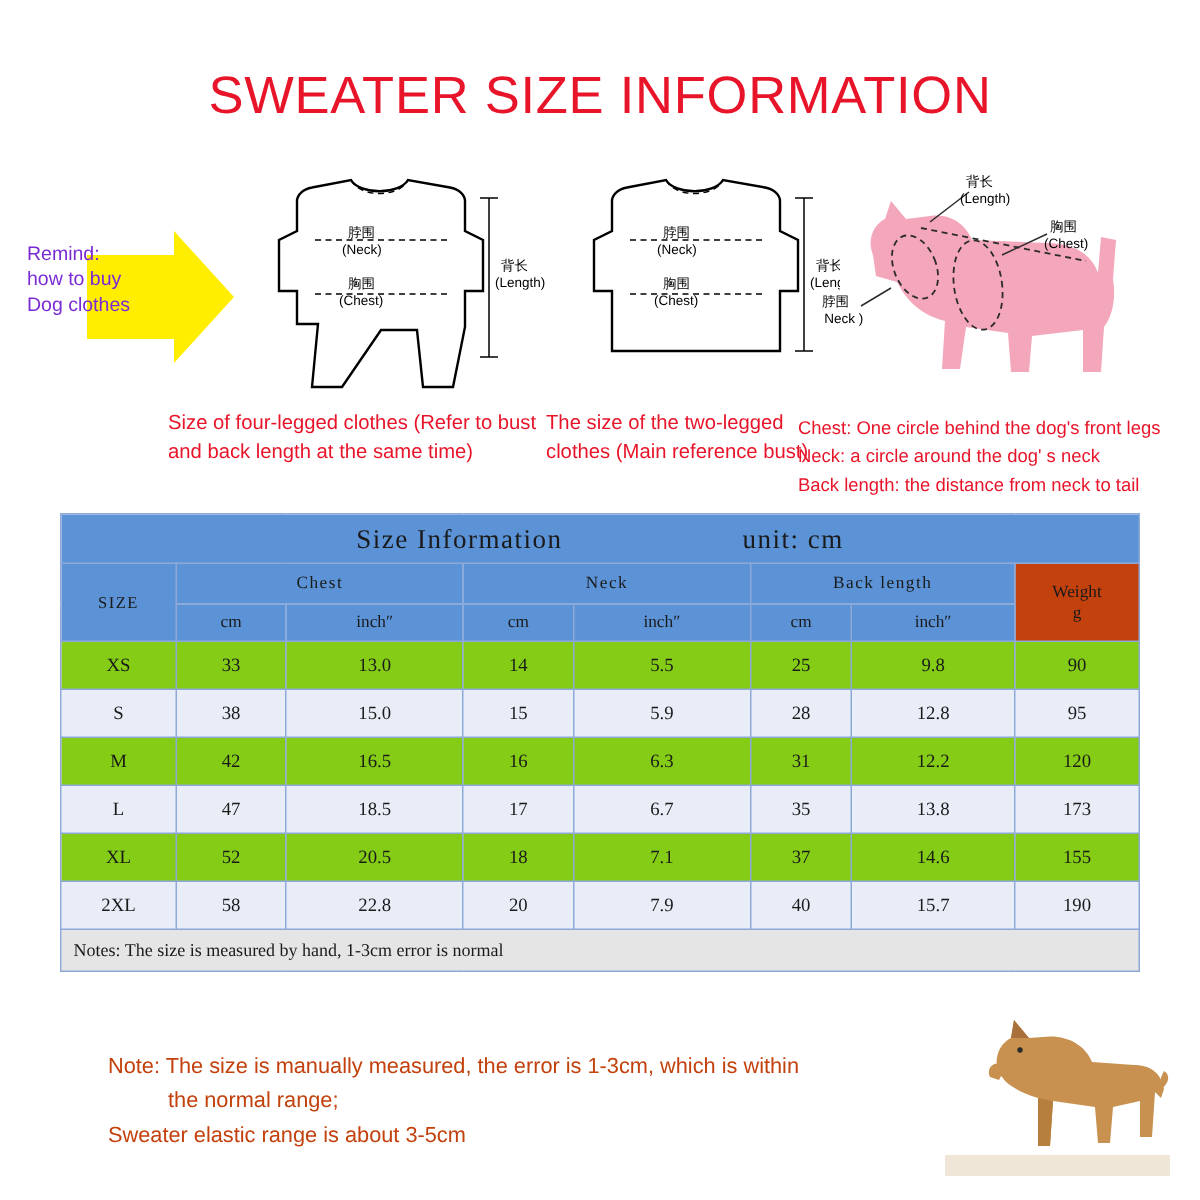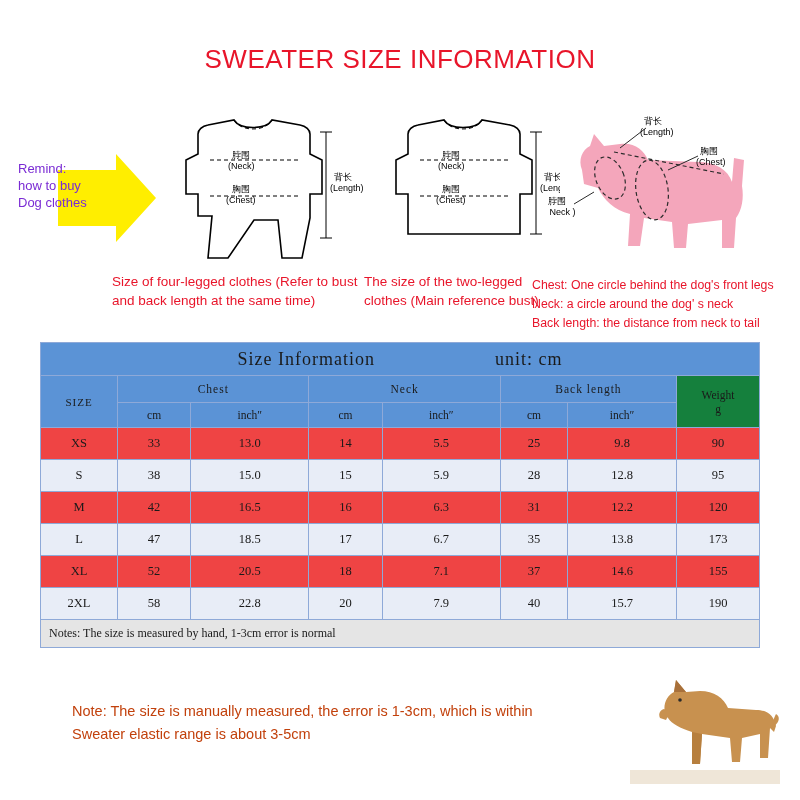--- a/index.html
+++ b/index.html
@@ -7,21 +7,21 @@
     width:800px;height:800px;
     background:#ffffff;
     font-family:"Liberation Sans",sans-serif;
     position:relative;
     overflow:hidden;
   }
   
   .title{
     position:absolute;top:44px;left:0;width:800px;
     text-align:center;
-    font-size:26px;
+    font-size:35px;
     letter-spacing:0.5px;
     color:#e8152a;
     font-family:"Liberation Sans",sans-serif;
     font-weight:400;
   }
   
   .arrow-wrap{position:absolute;left:18px;top:148px;width:140px;height:100px;}
   .arrow-shape{position:absolute;left:40px;top:4px;}
   .remind-text{
     position:absolute;left:0px;top:12px;
@@ -72,24 +72,24 @@
   .hdr2{
     background:#5b93d6;color:#ffffff;height:24px;font-size:11.5px;letter-spacing:1px;
   }
   .hdr3{
     background:#5b93d6;color:#ffffff;height:22px;font-size:11.5px;
   }
   .sizecell{
     background:#5b93d6;color:#ffffff;font-size:11px;letter-spacing:1px;
   }
   .weightcell{
-    background:#15803d;color:#ffffff;font-size:11.5px;line-height:14px;
+    background:#c2410c;color:#ffffff;font-size:11.5px;line-height:14px;
   }
   .body-row td{height:29px;font-size:12.5px;}
-  .row-a{background:#ef4444;}
+  .row-a{background:#84cc16;}
   .row-b{background:#e8edf7;}
   .notes-row td{
     text-align:left;padding-left:8px;height:25px;font-size:12px;
     background:#e5e5e5;
   }
   
   .bottom-note{
     position:absolute;left:72px;top:700px;width:560px;
     font-size:14.5px;line-height:23px;color:#c2410c;
     font-family:"Liberation Sans",sans-serif;
@@ -289,20 +289,21 @@
       <td>190</td>
     </tr>
     <tr class="notes-row">
       <td colspan="8">Notes: The size is measured by hand, 1-3cm error is normal</td>
     </tr>
   </tbody>
 </table>
 
 <div class="bottom-note">
   <div>Note: The size is manually measured, the error is 1-3cm, which is within</div>
+  <div class="indent">the normal range;</div>
   <div>Sweater elastic range is about 3-5cm</div>
 </div>
 
 <svg class="photo" viewBox="0 0 150 112">
   <rect x="0" y="0" width="150" height="112" fill="#ffffff"></rect>
 
   <g>
     <path d="M36,44 C32,34 36,24 44,20 L46,8 L56,20 L70,19 C84,19 94,26 98,36
              L126,38 C138,38 144,44 146,54 L144,60 L140,56 L138,86
              L130,86 L130,62 L112,66 L110,90 L102,90 L100,66 L72,62

